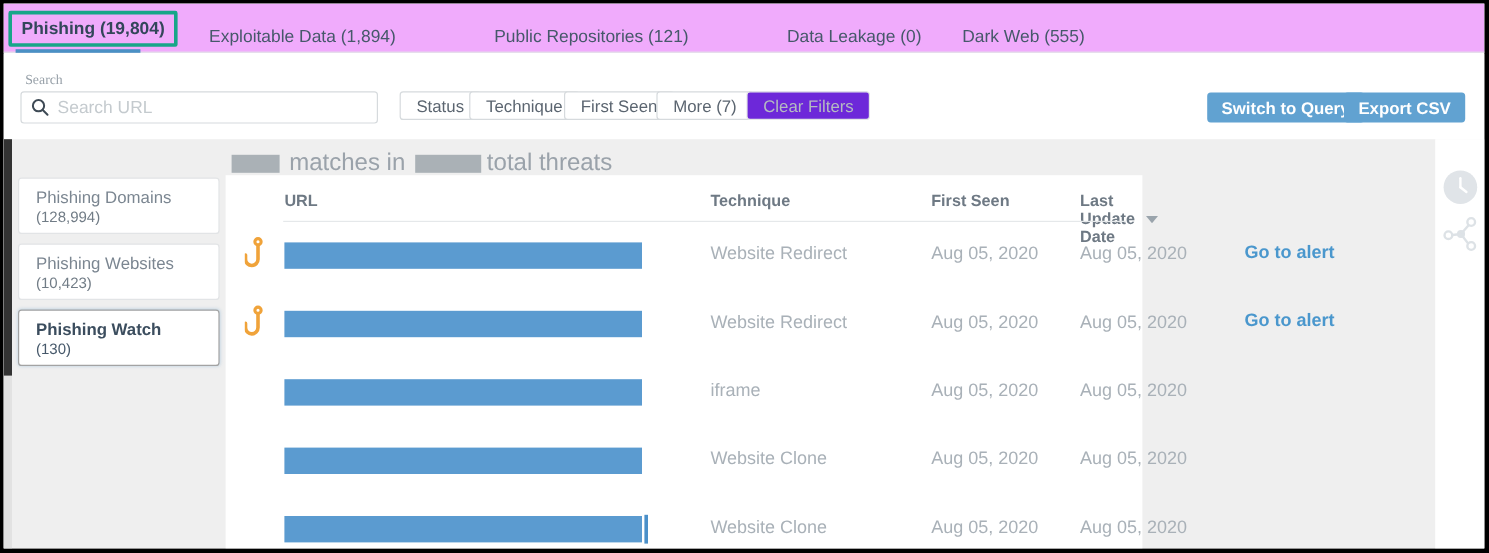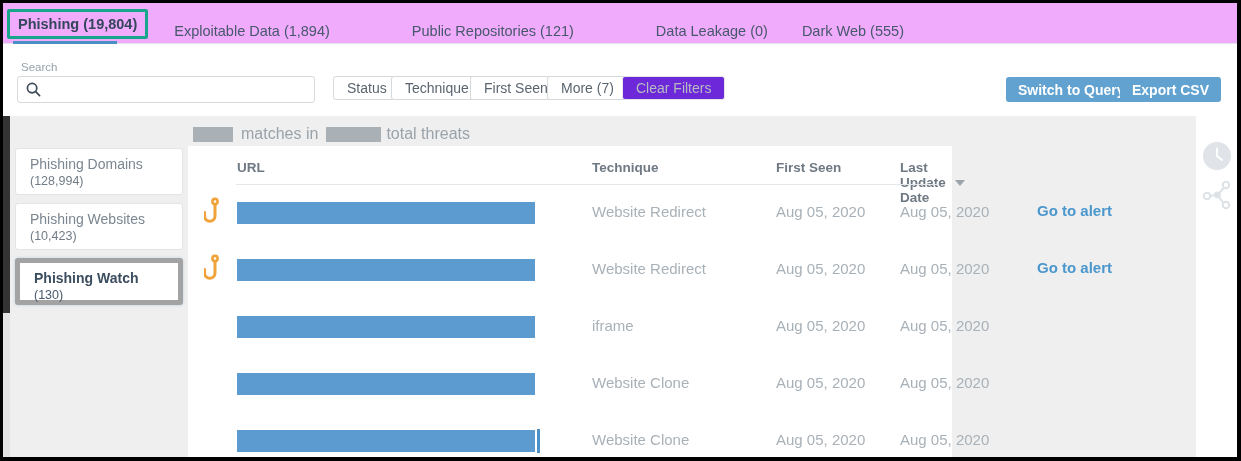--- a/index.html
+++ b/index.html
@@ -27,21 +27,21 @@
     display: inline-block; border: 3px solid #17a689; border-radius: 2px;
     padding: 4px 8px; margin-left: -8px;
   }
   .tab-underline {
     position: absolute; left: 10px; top: 38px; width: 104px; height: 3px;
     background: #4a90c4;
   }
   .tab .spacer-lg { margin-right: 48px; }
   
   .searchrow { position: absolute; top: 42px; left: 0; right: 0; height: 71px; background: #fff; }
-  .search-label { position: absolute; top: 16px; left: 18px; font-size: 11.5px; color: #98a1a9; }
+  .search-label { position: absolute; top: 16px; left: 18px; font-size: 11.5px; color: #98a1a9; font-family: Liberation Serif, serif; }
   .search-box {
     position: absolute; top: 31px; left: 14px; width: 298px; height: 27px;
     border: 1px solid #d6dadd; border-radius: 3px; background: #fff;
     display: flex; align-items: center; padding-left: 8px;
   }
   .search-box input {
     border: none; outline: none; flex: 1; font-size: 14.5px;
     font-family: "Liberation Sans", sans-serif; color: #4a5560; margin-left: 7px;
     background: transparent;
   }
@@ -58,33 +58,33 @@
   .blue-btn {
     position: absolute; top: 32px; height: 25px; background: #61a2d1;
     border: none; border-radius: 3px; color: #fff; font-weight: 700;
     font-size: 14px; display: flex; align-items: center; padding: 0 12px;
     cursor: pointer; font-family: "Liberation Sans", sans-serif;
   }
   
   .content { position: absolute; top: 113px; left: 0; right: 0; bottom: 0; background: #efefef; }
   .left-scroll-track { position: absolute; left: 0; top: 0; bottom: 0; width: 7px; background: #e2e2e2; }
   .left-scroll-thumb { position: absolute; left: 0; top: 0; width: 7px; height: 197px; background: #333; }
-  .summary { position: absolute; top: 9px; left: 190px; font-size: 16px; color: #9aa2aa; display: flex; align-items: center; }
+  .summary { position: absolute; top: 9px; left: 190px; font-size: 20px; color: #9aa2aa; display: flex; align-items: center; }
   .redact-gray { display: inline-block; height: 15px; background: #aab1b6; vertical-align: middle; }
   .summary .b1 { width: 40px; margin-right: 8px; }
   .summary .b2 { width: 55px; margin: 0 5px 0 8px; }
   
   .side-card {
     position: absolute; left: 12px; width: 168px; height: 47px;
     background: #fff; border: 1px solid #e2e4e6; border-radius: 3px;
     padding: 7px 0 0 14px; cursor: pointer;
   }
   .side-card .t { font-size: 14px; color: #7b8691; }
   .side-card .c { font-size: 12.5px; color: #717c86; margin-top: 2px; }
-  .side-card.selected { border: 5px solid #a3a3a3; box-shadow: 0 0 3px rgba(120,170,210,.45); }
+  .side-card.selected { border: 1px solid #a3a3a3; box-shadow: 0 0 3px rgba(120,170,210,.45); }
   .side-card.selected .t { color: #3b4d5e; font-weight: 700; }
   .side-card.selected .c { color: #46586a; }
   
   .table-card { position: absolute; left: 185px; top: 30px; width: 764px; bottom: 0; background: #fff; }
   .th { position: absolute; top: 14px; font-size: 13.5px; color: #6e7984; font-weight: 600; }
   .th.url { left: 49px; } .th.tech { left: 404px; } .th.fs { left: 588px; }
   .th.lud { left: 712px; display: flex; align-items: center; }
   .sort-tri {
     display: inline-block; width: 0; height: 0; margin-left: 9px;
     border-left: 5px solid transparent; border-right: 5px solid transparent;
@@ -122,20 +122,21 @@
     <div class="tab-underline"></div>
   </div>
 
   <div class="searchrow">
     <div class="search-label">Search</div>
     <div class="search-box">
       <svg width="15" height="15" viewBox="0 0 16 16">
         <circle cx="6.5" cy="6.5" r="5" fill="none" stroke="#3e4a55" stroke-width="1.8"></circle>
         <line x1="10.3" y1="10.3" x2="14.5" y2="14.5" stroke="#3e4a55" stroke-width="1.8" stroke-linecap="round"></line>
       </svg>
+      <input type="text" placeholder="Search URL" style="">
     </div>
     <button class="filter-btn" style="left:330px">Status</button>
     <button class="filter-btn" style="left:388px">Technique</button>
     <button class="filter-btn" style="left:467px">First Seen</button>
     <button class="filter-btn" style="left:544px">More (7)</button>
     <button class="filter-btn disabled" style="left:619px">Clear Filters</button>
     <button class="blue-btn" style="left:1003px">Switch to Query</button>
     <button class="blue-btn" style="left:1117px">Export CSV</button>
   </div>
 

